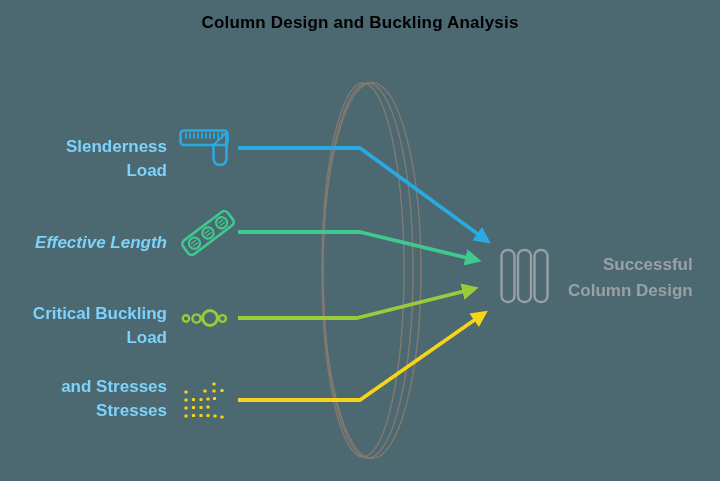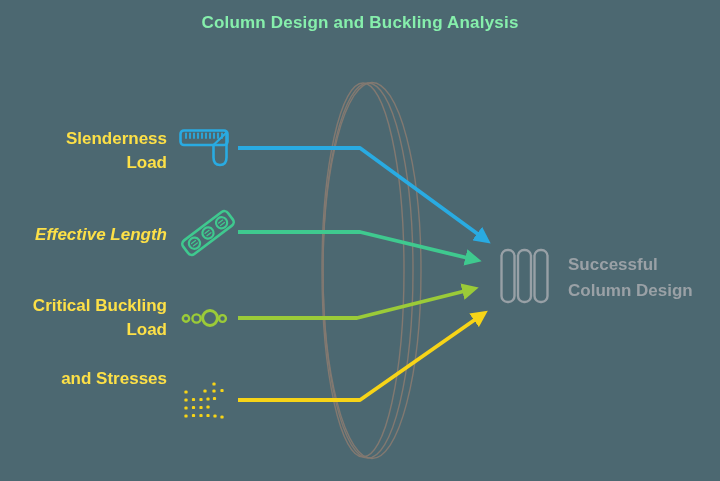--- a/index.html
+++ b/index.html
@@ -6,31 +6,31 @@
   .stage{
     position:relative;
     width:720px;height:481px;
     background:#4c6871;
     overflow:hidden;
     font-family:"Liberation Sans", sans-serif;
   }
   .title{
     position:absolute;top:13px;left:0;width:720px;
     text-align:center;
-    color:#86efac;font-size:17px;font-weight:700;letter-spacing:.2px;
+    color:#000000;font-size:17px;font-weight:700;letter-spacing:.2px;
   }
   .factor-label{
     position:absolute;right:553px;
     text-align:right;
-    color:#fde047;font-size:17px;font-weight:700;
-    line-height:23.5px;white-space:nowrap;
+    color:#7dd3fc;font-size:17px;font-weight:700;
+    line-height:23.5px;white-space:nowrap;margin-top:8px;
   }
   .result-label{
     position:absolute;left:568px;top:252px;
-    text-align:left;
+    text-align:right;
     color:#9aa1a6;font-size:17px;font-weight:700;
     line-height:26px;white-space:nowrap;
   }
   svg{position:absolute;top:0;left:0;}
 </style>
 </head>
 <body>
 
 <div class="stage">
 
@@ -45,20 +45,21 @@
     <div>Effective Length</div>
   </div>
 
   <div class="factor-label" style="top:294px;">
     <div>Critical Buckling</div>
     <div>Load</div>
   </div>
 
   <div class="factor-label" style="top:367px;line-height:24px;">
     <div>and Stresses</div>
+    <div>Stresses</div>
   </div>
 
   <div class="result-label">
     <div>Successful</div>
     <div>Column Design</div>
   </div>
 
   <svg width="720" height="481" viewBox="0 0 720 481">
     <defs>
       <marker id="ah-blue" viewBox="0 0 10 10" refX="6.5" refY="5" markerWidth="4.4" markerHeight="4.4" orient="auto-start-reverse">

